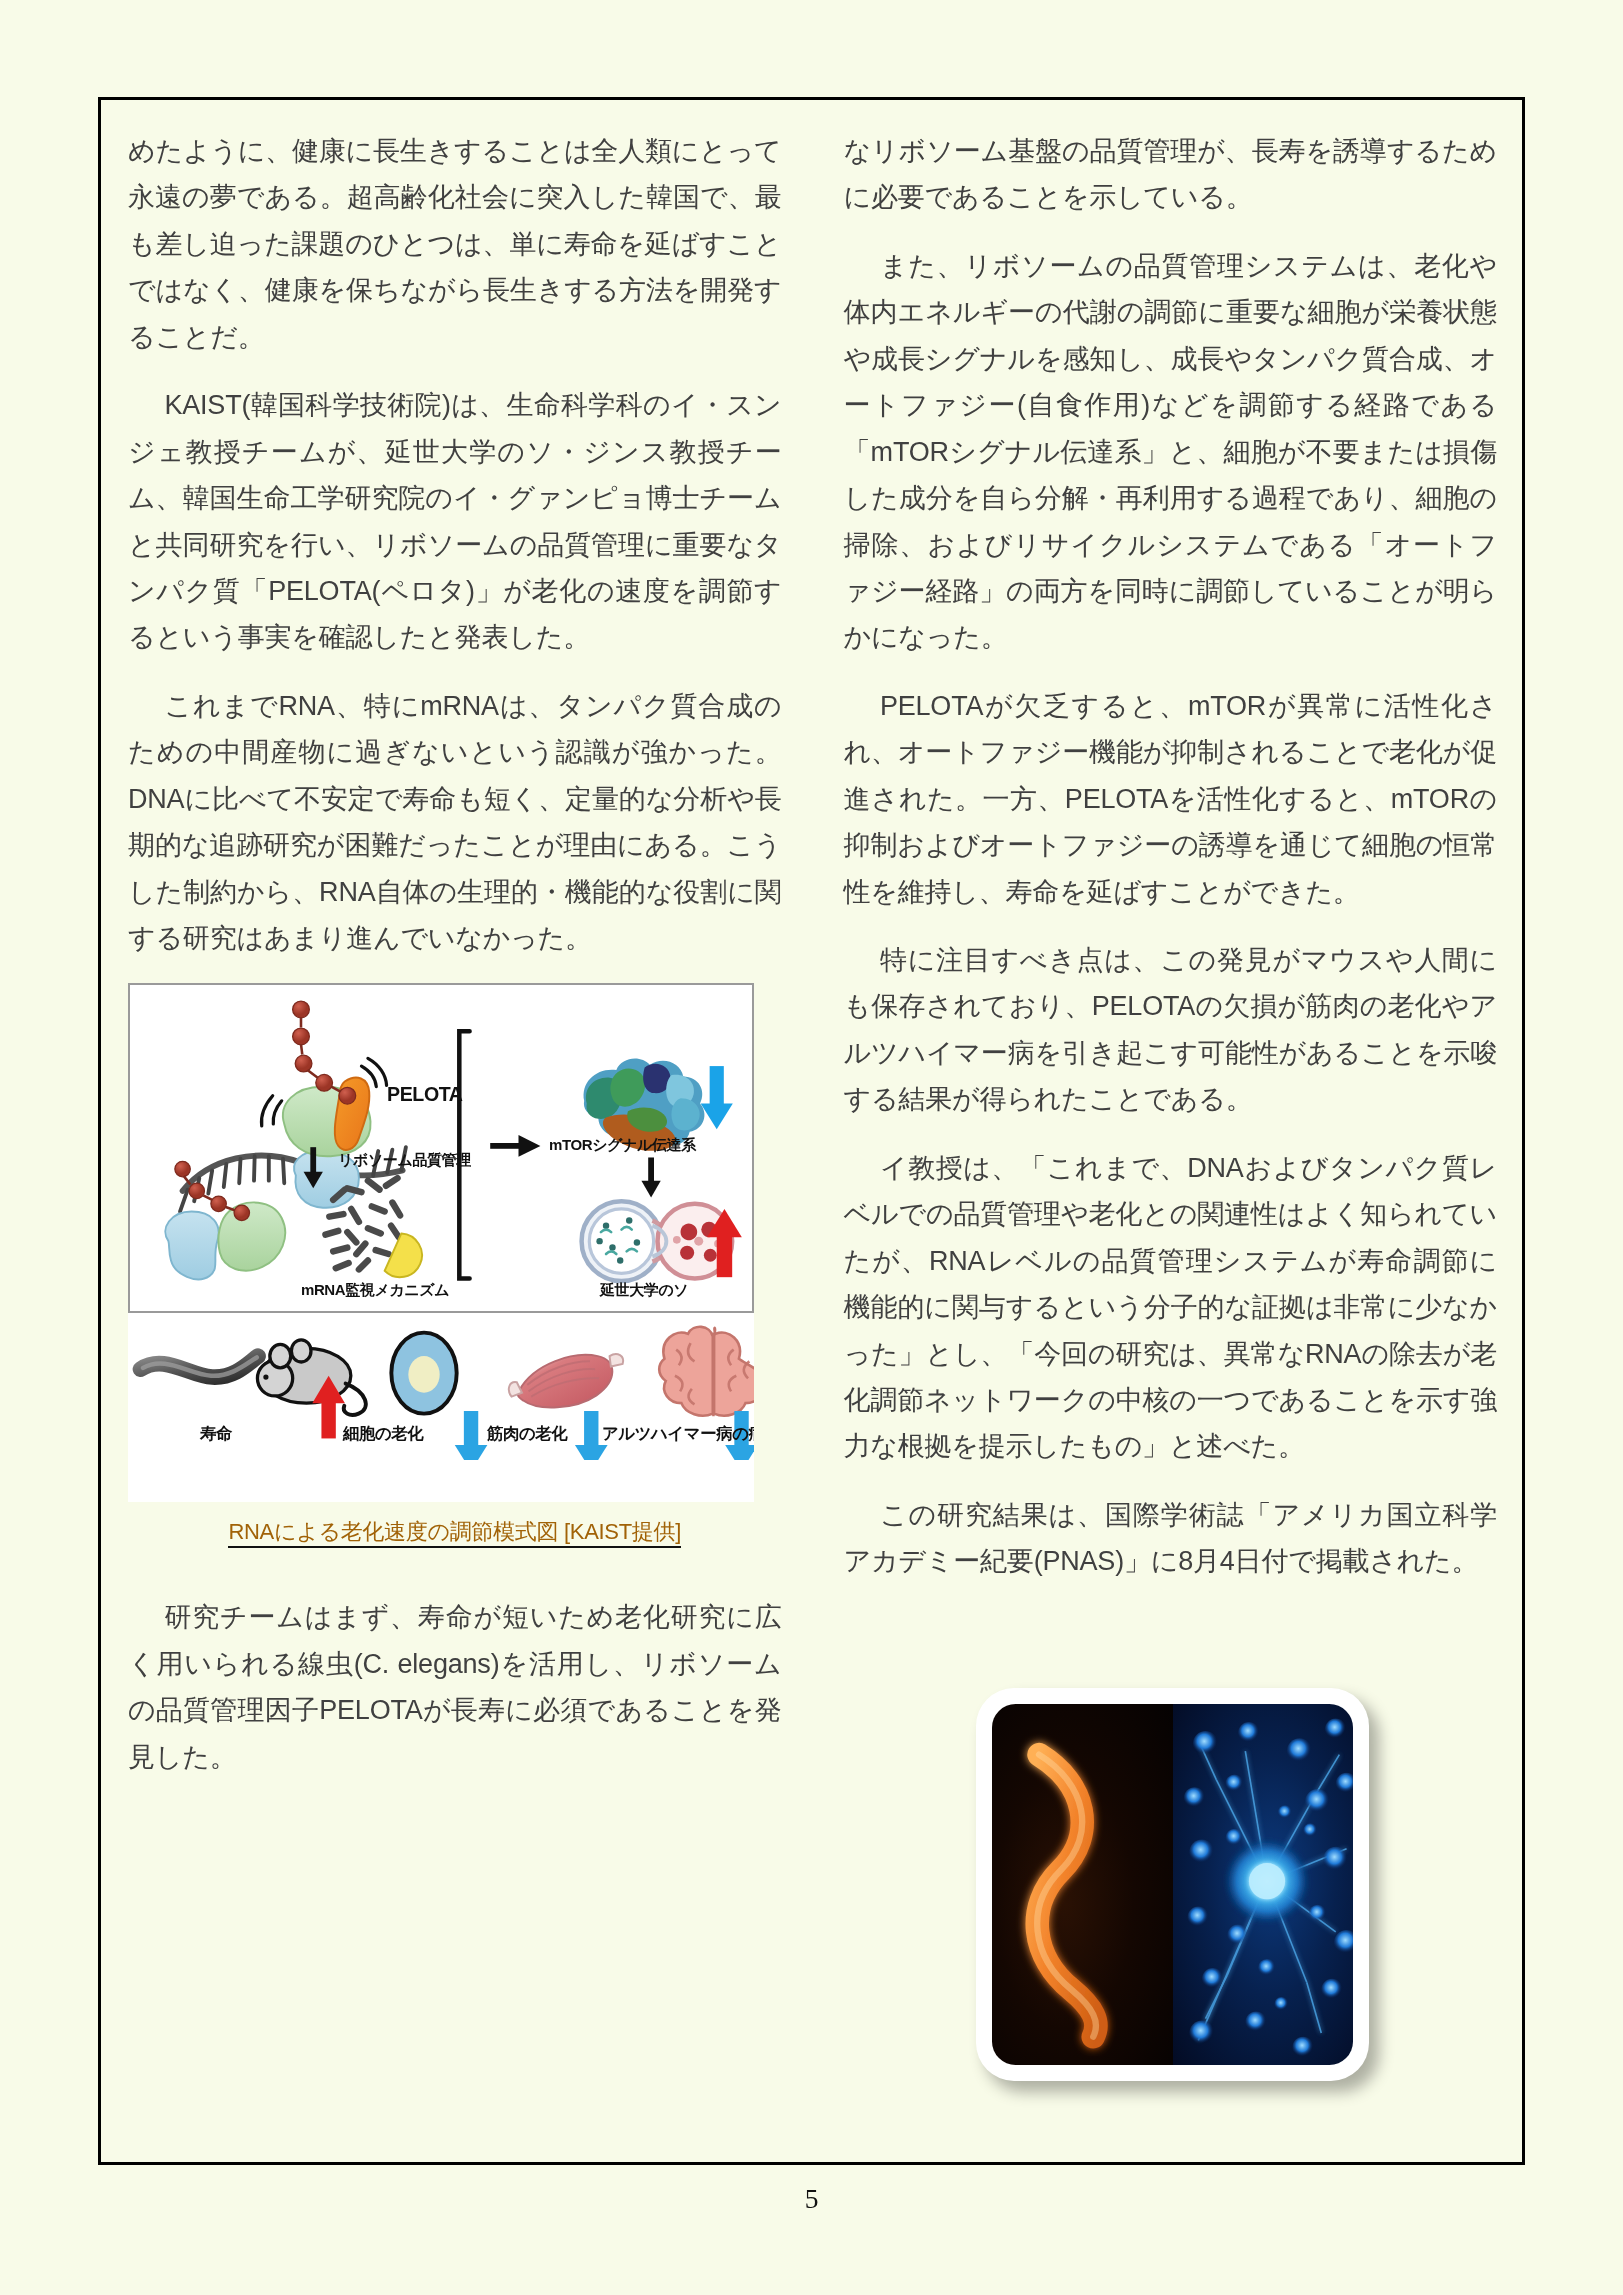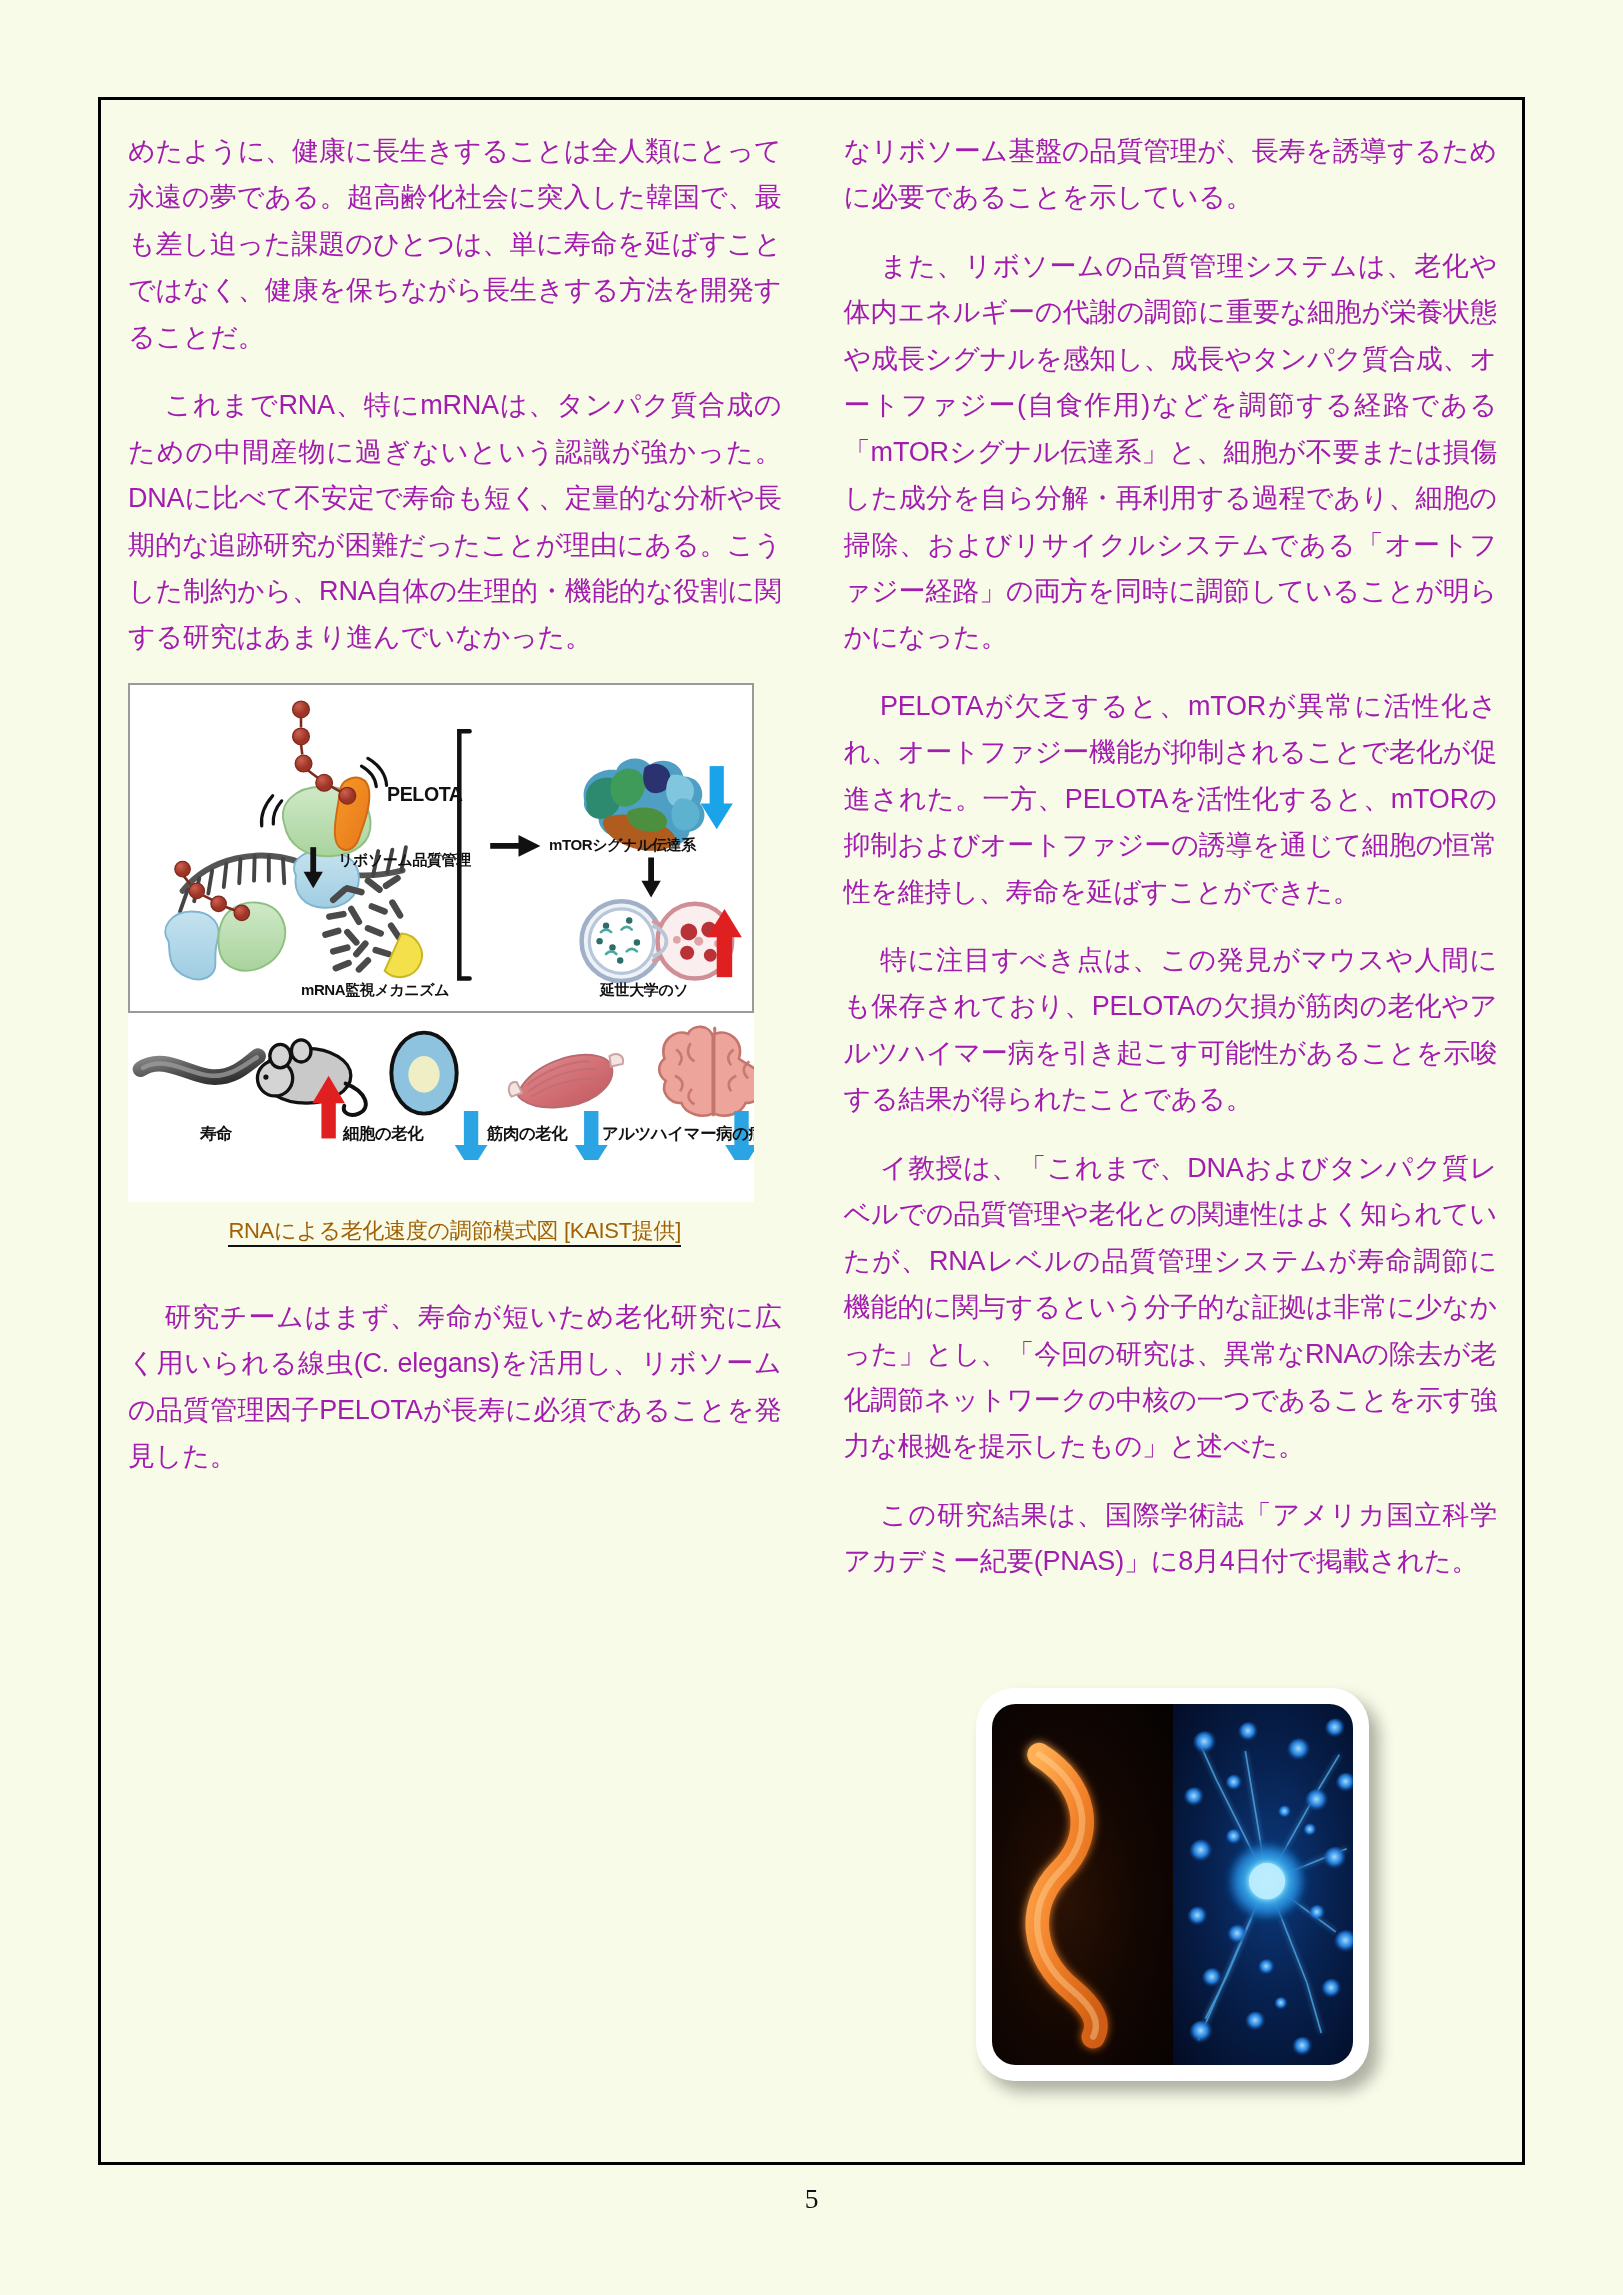--- a/index.html
+++ b/index.html
@@ -29,21 +29,21 @@
     left:128px;top:128px;
     width:1369px;
     display:flex;
     gap:62px;
   }
   .col{width:654px;}
   p.body-text{
     margin:0 0 22px 0;
     font-size:27px;
     line-height:1.72;
-    color:#a21caf;
+    color:#404040;
     text-align:justify;
     text-justify:inter-character;
     letter-spacing:-0.2px;
     font-weight:400;
   }
   p.indent{text-indent:1.35em;}
 
   
   .figure-block{margin:10.5px 0 6.5px 0;}
   .fig-panel{
@@ -117,20 +117,21 @@
 </style>
 </head>
 <body>
 
 <div class="page-frame"></div>
 
 <div class="columns">
 
   <div class="col">
     <p class="body-text">めたように、健康に長生きすることは全人類にとって永遠の夢である。超高齢化社会に突入した韓国で、最も差し迫った課題のひとつは、単に寿命を延ばすことではなく、健康を保ちながら長生きする方法を開発することだ。</p>
+    <p class="body-text indent">KAIST(韓国科学技術院)は、生命科学科のイ・スンジェ教授チームが、延世大学のソ・ジンス教授チーム、韓国生命工学研究院のイ・グァンピョ博士チームと共同研究を行い、リボソームの品質管理に重要なタンパク質「PELOTA(ペロタ)」が老化の速度を調節するという事実を確認したと発表した。</p>
     <p class="body-text indent">これまでRNA、特にmRNAは、タンパク質合成のための中間産物に過ぎないという認識が強かった。DNAに比べて不安定で寿命も短く、定量的な分析や長期的な追跡研究が困難だったことが理由にある。こうした制約から、RNA自体の生理的・機能的な役割に関する研究はあまり進んでいなかった。</p>
 
     <div class="figure-block">
 
       <div class="fig-panel">
         <svg viewBox="0 0 956 505" width="620" height="325" style="position:absolute;left:0;top:0;">
           <defs>
             <linearGradient id="grnBlob" x1="0" y1="0" x2="0" y2="1">
               <stop offset="0%" stop-color="#cfe9c8"></stop>
                 <stop offset="100%" stop-color="#a9d39d"></stop>

